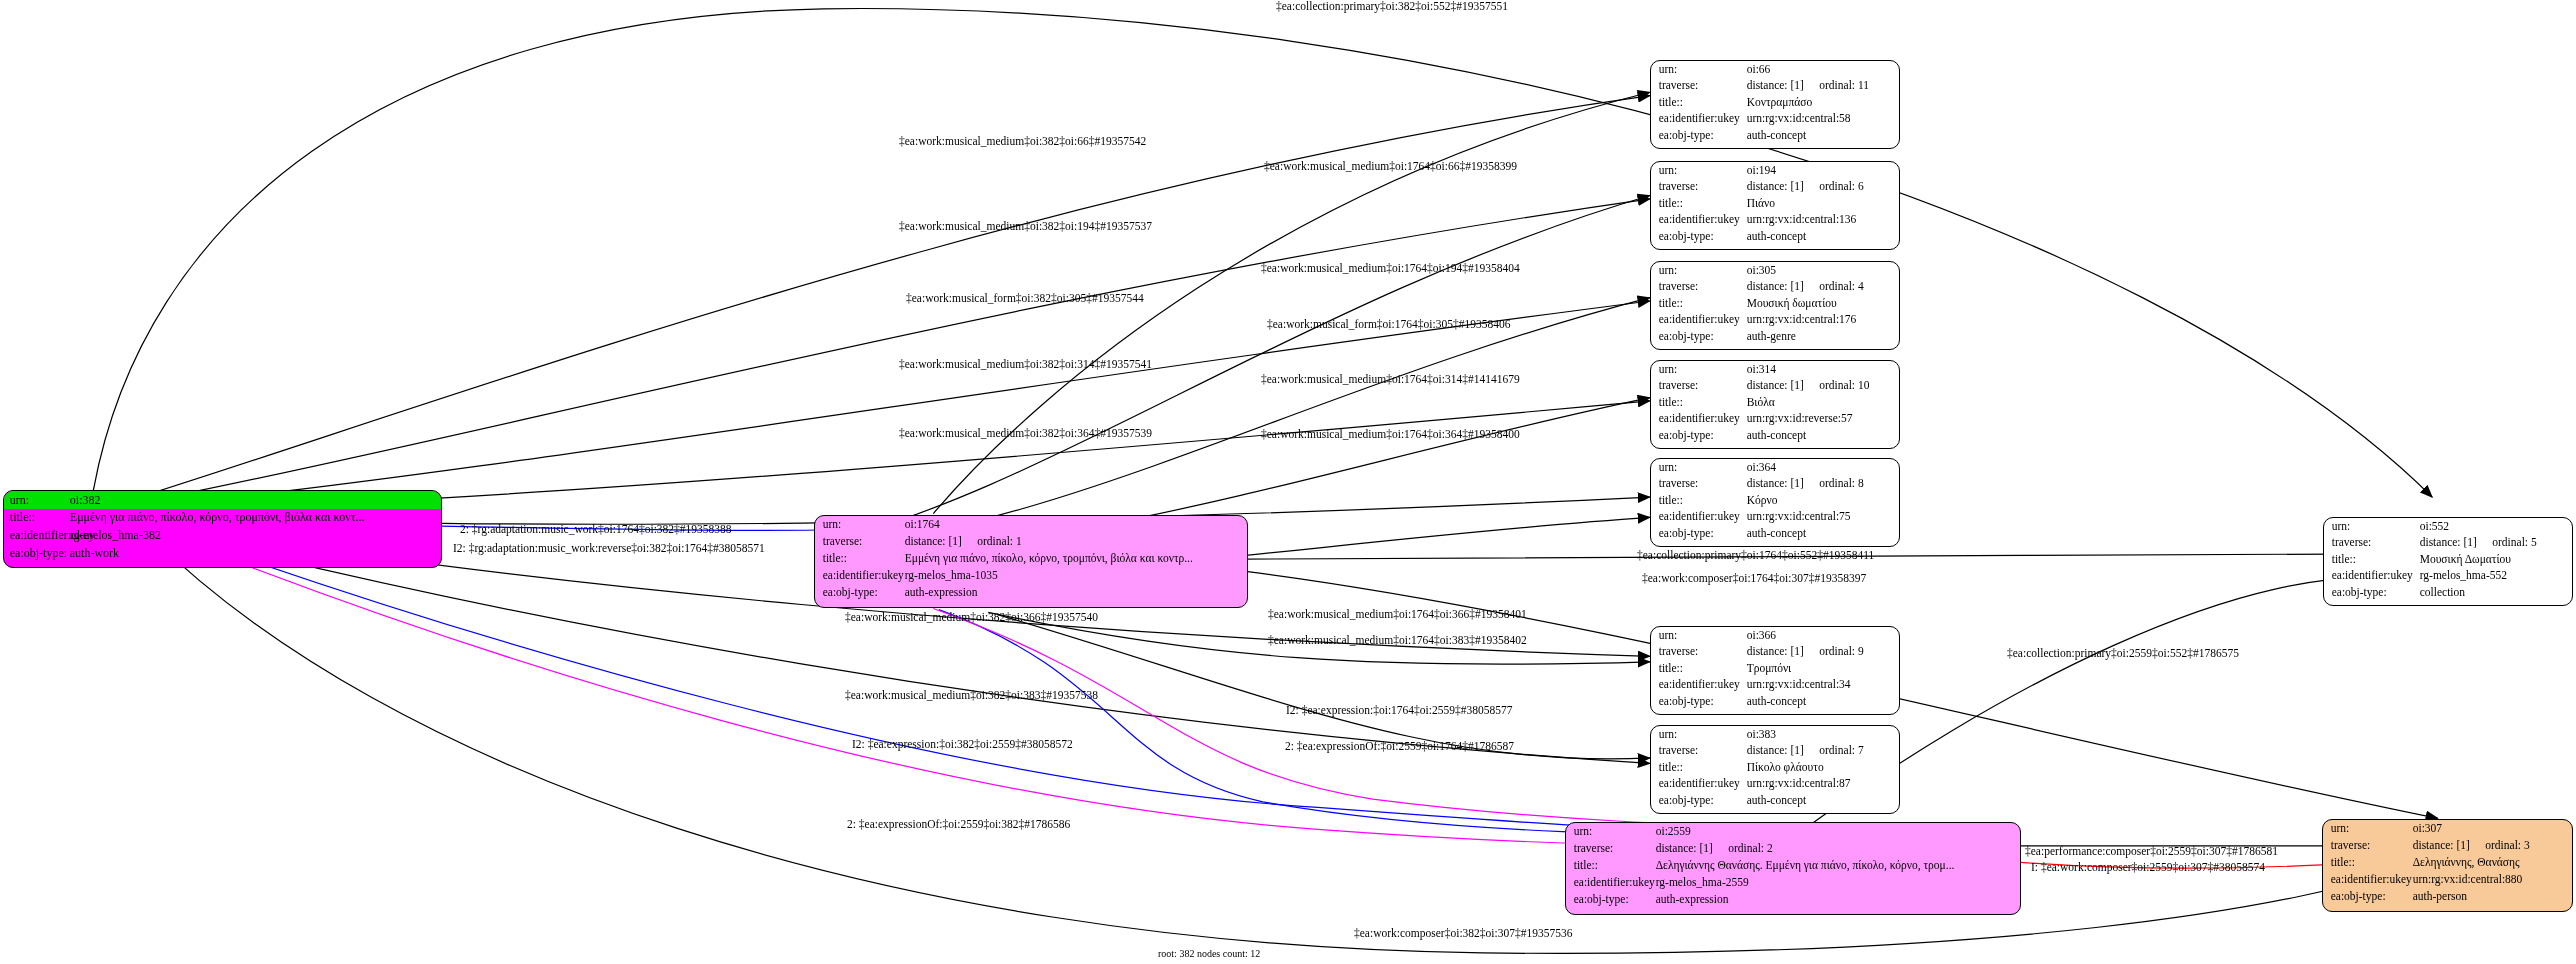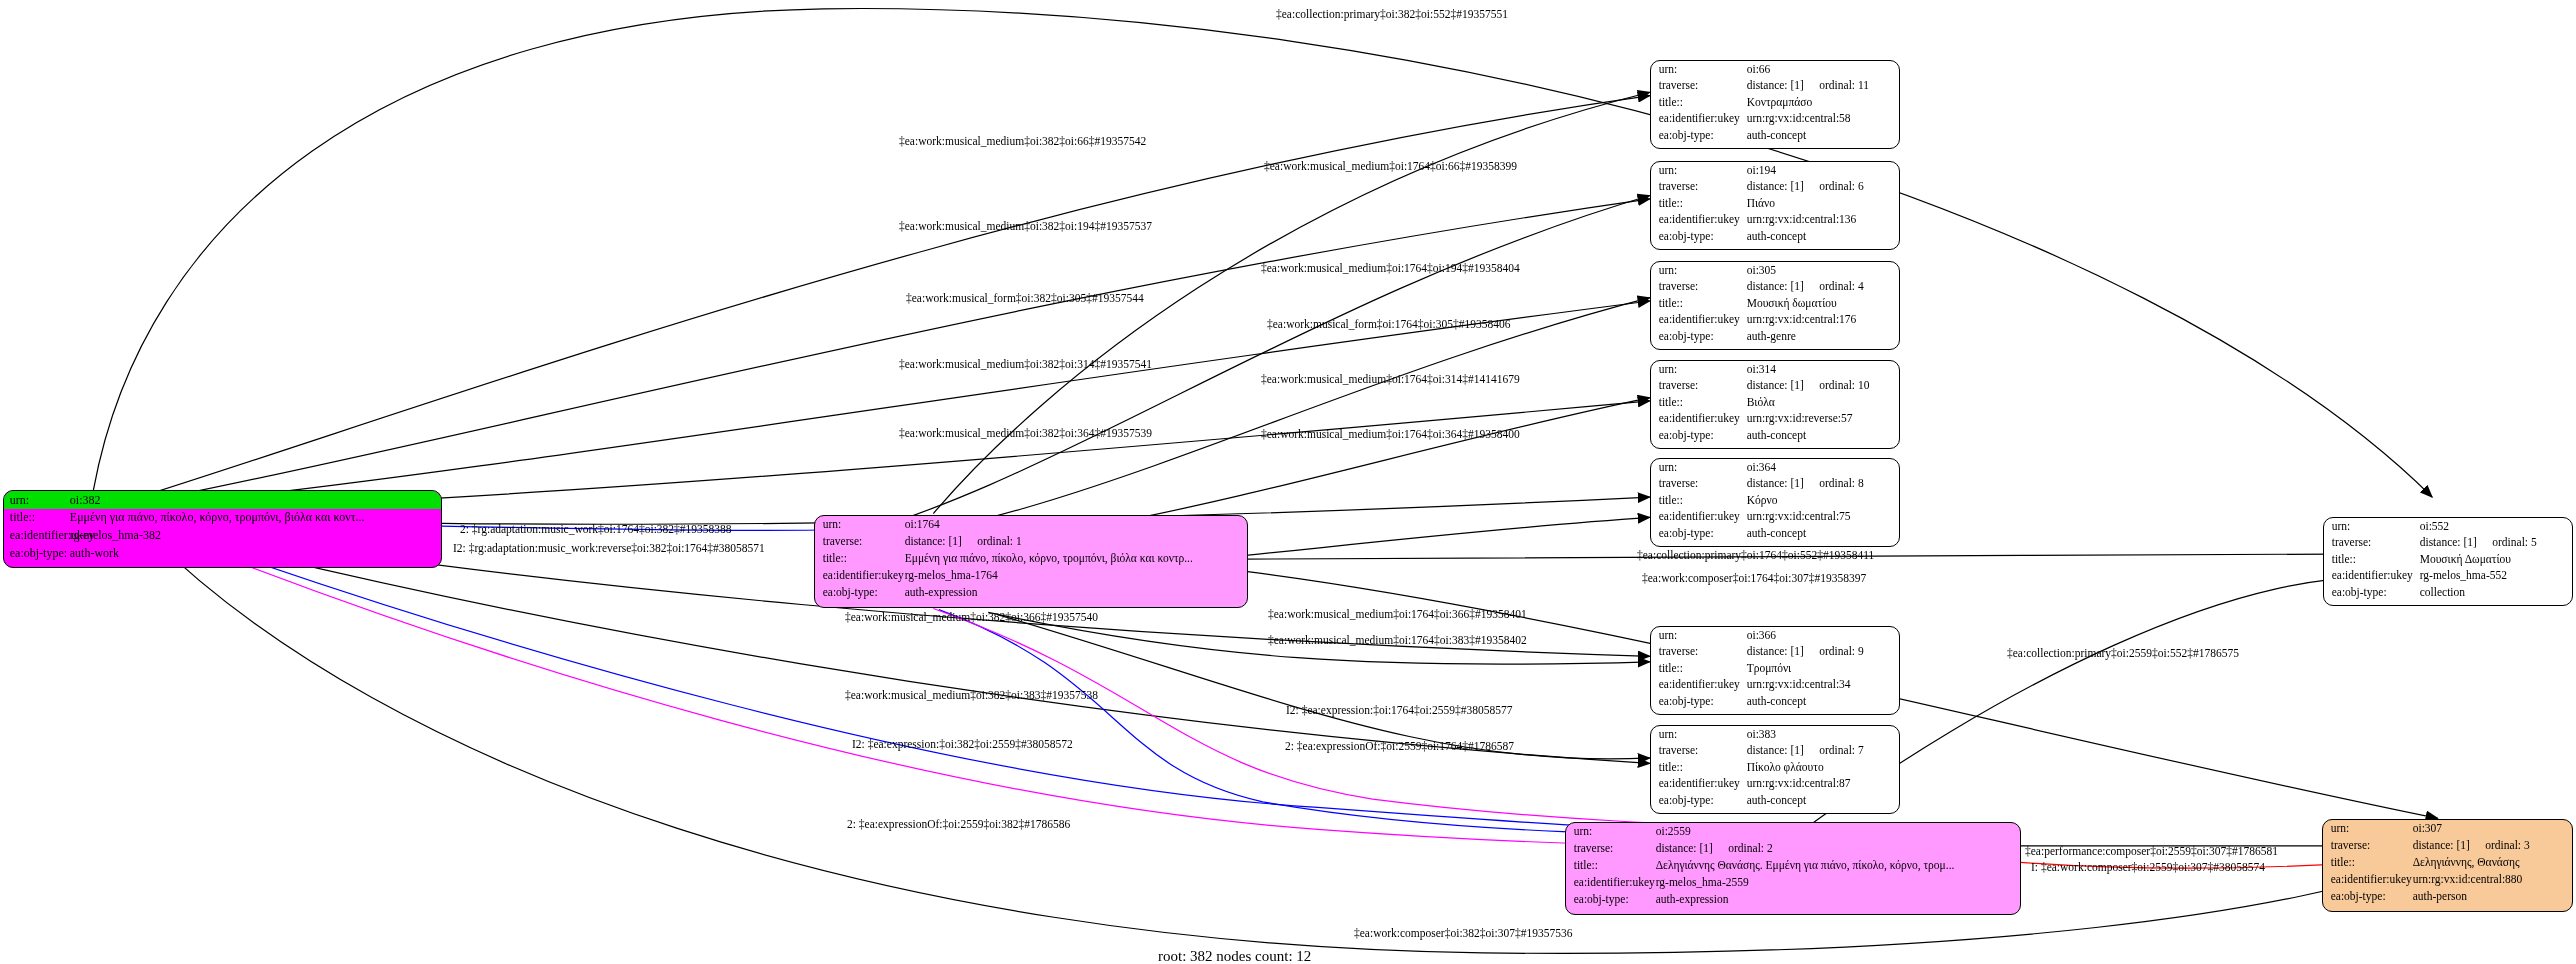--- a/index.html
+++ b/index.html
@@ -23,21 +23,21 @@
   
   .n-pink{background:#ff99ff;font-size:11.5px;}
   .n-pink .row{height:17px;padding-left:7.7px;}
   .n-pink .k{width:82px;}
   
   .n-orange{background:#f8c999;font-size:11.5px;}
   .n-orange .row{height:17px;padding-left:7.7px;}
   .n-orange .k{width:82px;}
   .tlabel{position:absolute;white-space:nowrap;font-size:11.5px;color:#000;
           font-family:"Liberation Serif","DejaVu Serif",serif;}
-  .footer{position:absolute;font-size:15px;white-space:nowrap;text-align:center;}
+  .footer{position:absolute;font-size:10px;white-space:nowrap;text-align:center;}
   .trav .v{letter-spacing:0;}
   .ord{margin-left:15.4px;text-align:center;}
 </style>
 </head>
 <body>
 
 <div id="stage">
 
   <svg id="edges" viewBox="0 0 4692 1757" preserveAspectRatio="none">
     <defs>
@@ -140,21 +140,21 @@
     <div class="row trav">
       <span class="k">traverse:</span>
       <span class="v"><span>distance: [1]</span><span class="ord">ordinal: 1</span></span>
     </div>
     <div class="row">
       <span class="k">title::</span>
       <span class="v">Εμμένη για πιάνο, πίκολο, κόρνο, τρομπόνι, βιόλα και κοντρ...</span>
     </div>
     <div class="row">
       <span class="k">ea:identifier:ukey</span>
-      <span class="v">rg-melos_hma-1764</span>
+      <span class="v">rg-melos_hma-1035</span>
     </div>
     <div class="row">
       <span class="k">ea:obj-type:</span>
       <span class="v">auth-expression</span>
     </div>
   </div>
 
   <div class="node n-pink" style="left:1565px;top:822px;width:456px;height:93px;">
     <div class="row">
       <span class="k">urn:</span>
@@ -378,21 +378,21 @@
     <div class="row">
       <span class="k">ea:identifier:ukey</span>
       <span class="v">urn:rg:vx:id:central:87</span>
     </div>
     <div class="row">
       <span class="k">ea:obj-type:</span>
       <span class="v">auth-concept</span>
     </div>
   </div>
 
-  <div class="tlabel" style="left:1276px;top:0px;margin-top:8px;">‡ea:collection:primary‡oi:382‡oi:552‡#19357551</div>
+  <div class="tlabel" style="left:1276px;top:0px;">‡ea:collection:primary‡oi:382‡oi:552‡#19357551</div>
   <div class="tlabel" style="left:899px;top:135px;">‡ea:work:musical_medium‡oi:382‡oi:66‡#19357542</div>
   <div class="tlabel" style="left:1264px;top:160px;">‡ea:work:musical_medium‡oi:1764‡oi:66‡#19358399</div>
   <div class="tlabel" style="left:899px;top:220px;">‡ea:work:musical_medium‡oi:382‡oi:194‡#19357537</div>
   <div class="tlabel" style="left:1261px;top:262px;text-align:center;">‡ea:work:musical_medium‡oi:1764‡oi:194‡#19358404</div>
   <div class="tlabel" style="left:906px;top:292px;">‡ea:work:musical_form‡oi:382‡oi:305‡#19357544</div>
   <div class="tlabel" style="left:1267px;top:318px;">‡ea:work:musical_form‡oi:1764‡oi:305‡#19358406</div>
   <div class="tlabel" style="left:899px;top:358px;">‡ea:work:musical_medium‡oi:382‡oi:314‡#19357541</div>
   <div class="tlabel" style="left:1261px;top:373px;">‡ea:work:musical_medium‡oi:1764‡oi:314‡#14141679</div>
   <div class="tlabel" style="left:899px;top:427px;">‡ea:work:musical_medium‡oi:382‡oi:364‡#19357539</div>
   <div class="tlabel" style="left:1261px;top:428px;">‡ea:work:musical_medium‡oi:1764‡oi:364‡#19358400</div>

